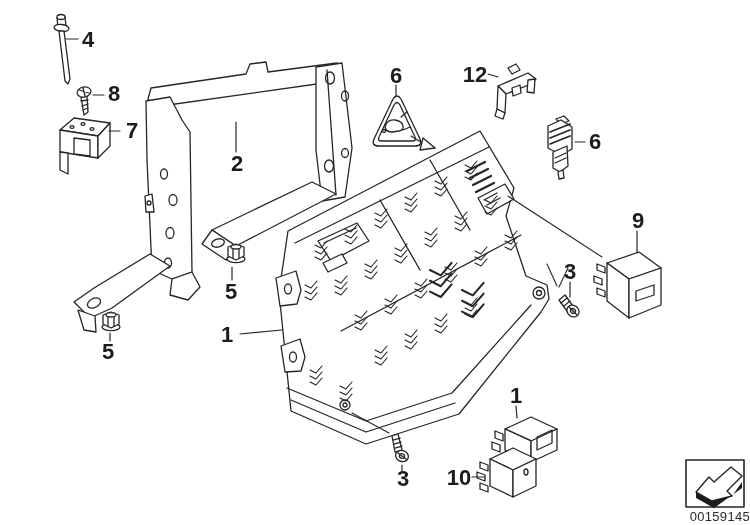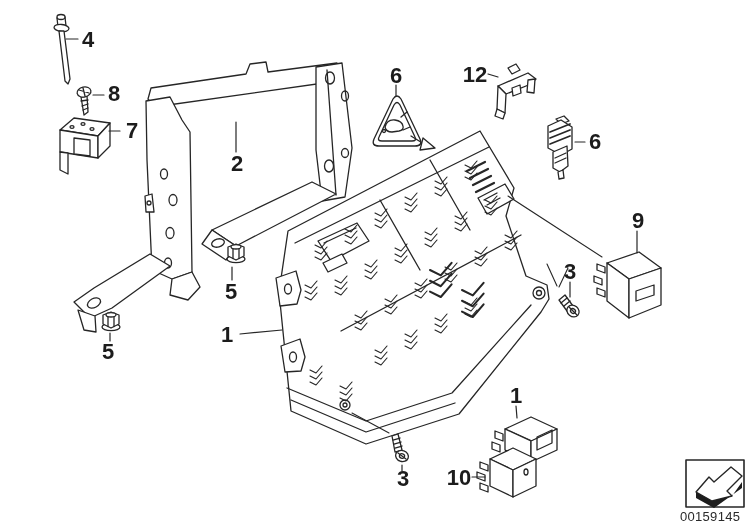--- a/index.html
+++ b/index.html
@@ -7,21 +7,21 @@
     position:relative;width:750px;height:525px;background:#ffffff;overflow:hidden;
     font-family:"Liberation Sans",sans-serif;
   }
   .stage svg{position:absolute;left:0;top:0;}
   .callout{
     position:absolute;transform:translate(-50%,-50%);
     font-weight:bold;font-size:22px;line-height:1;color:#1c1c1c;
     cursor:pointer;user-select:none;
   }
   .image-id{
-    position:absolute;left:680px;top:509px;width:70px;text-align:left;
+    position:absolute;left:680px;top:509px;width:70px;text-align:right;
     font-size:13px;letter-spacing:.3px;color:#2a2a2a;
   }
 </style>
 </head>
 <body>
 
 <div class="stage">
 
 <svg width="750" height="525" viewBox="0 0 750 525">
   <defs>

